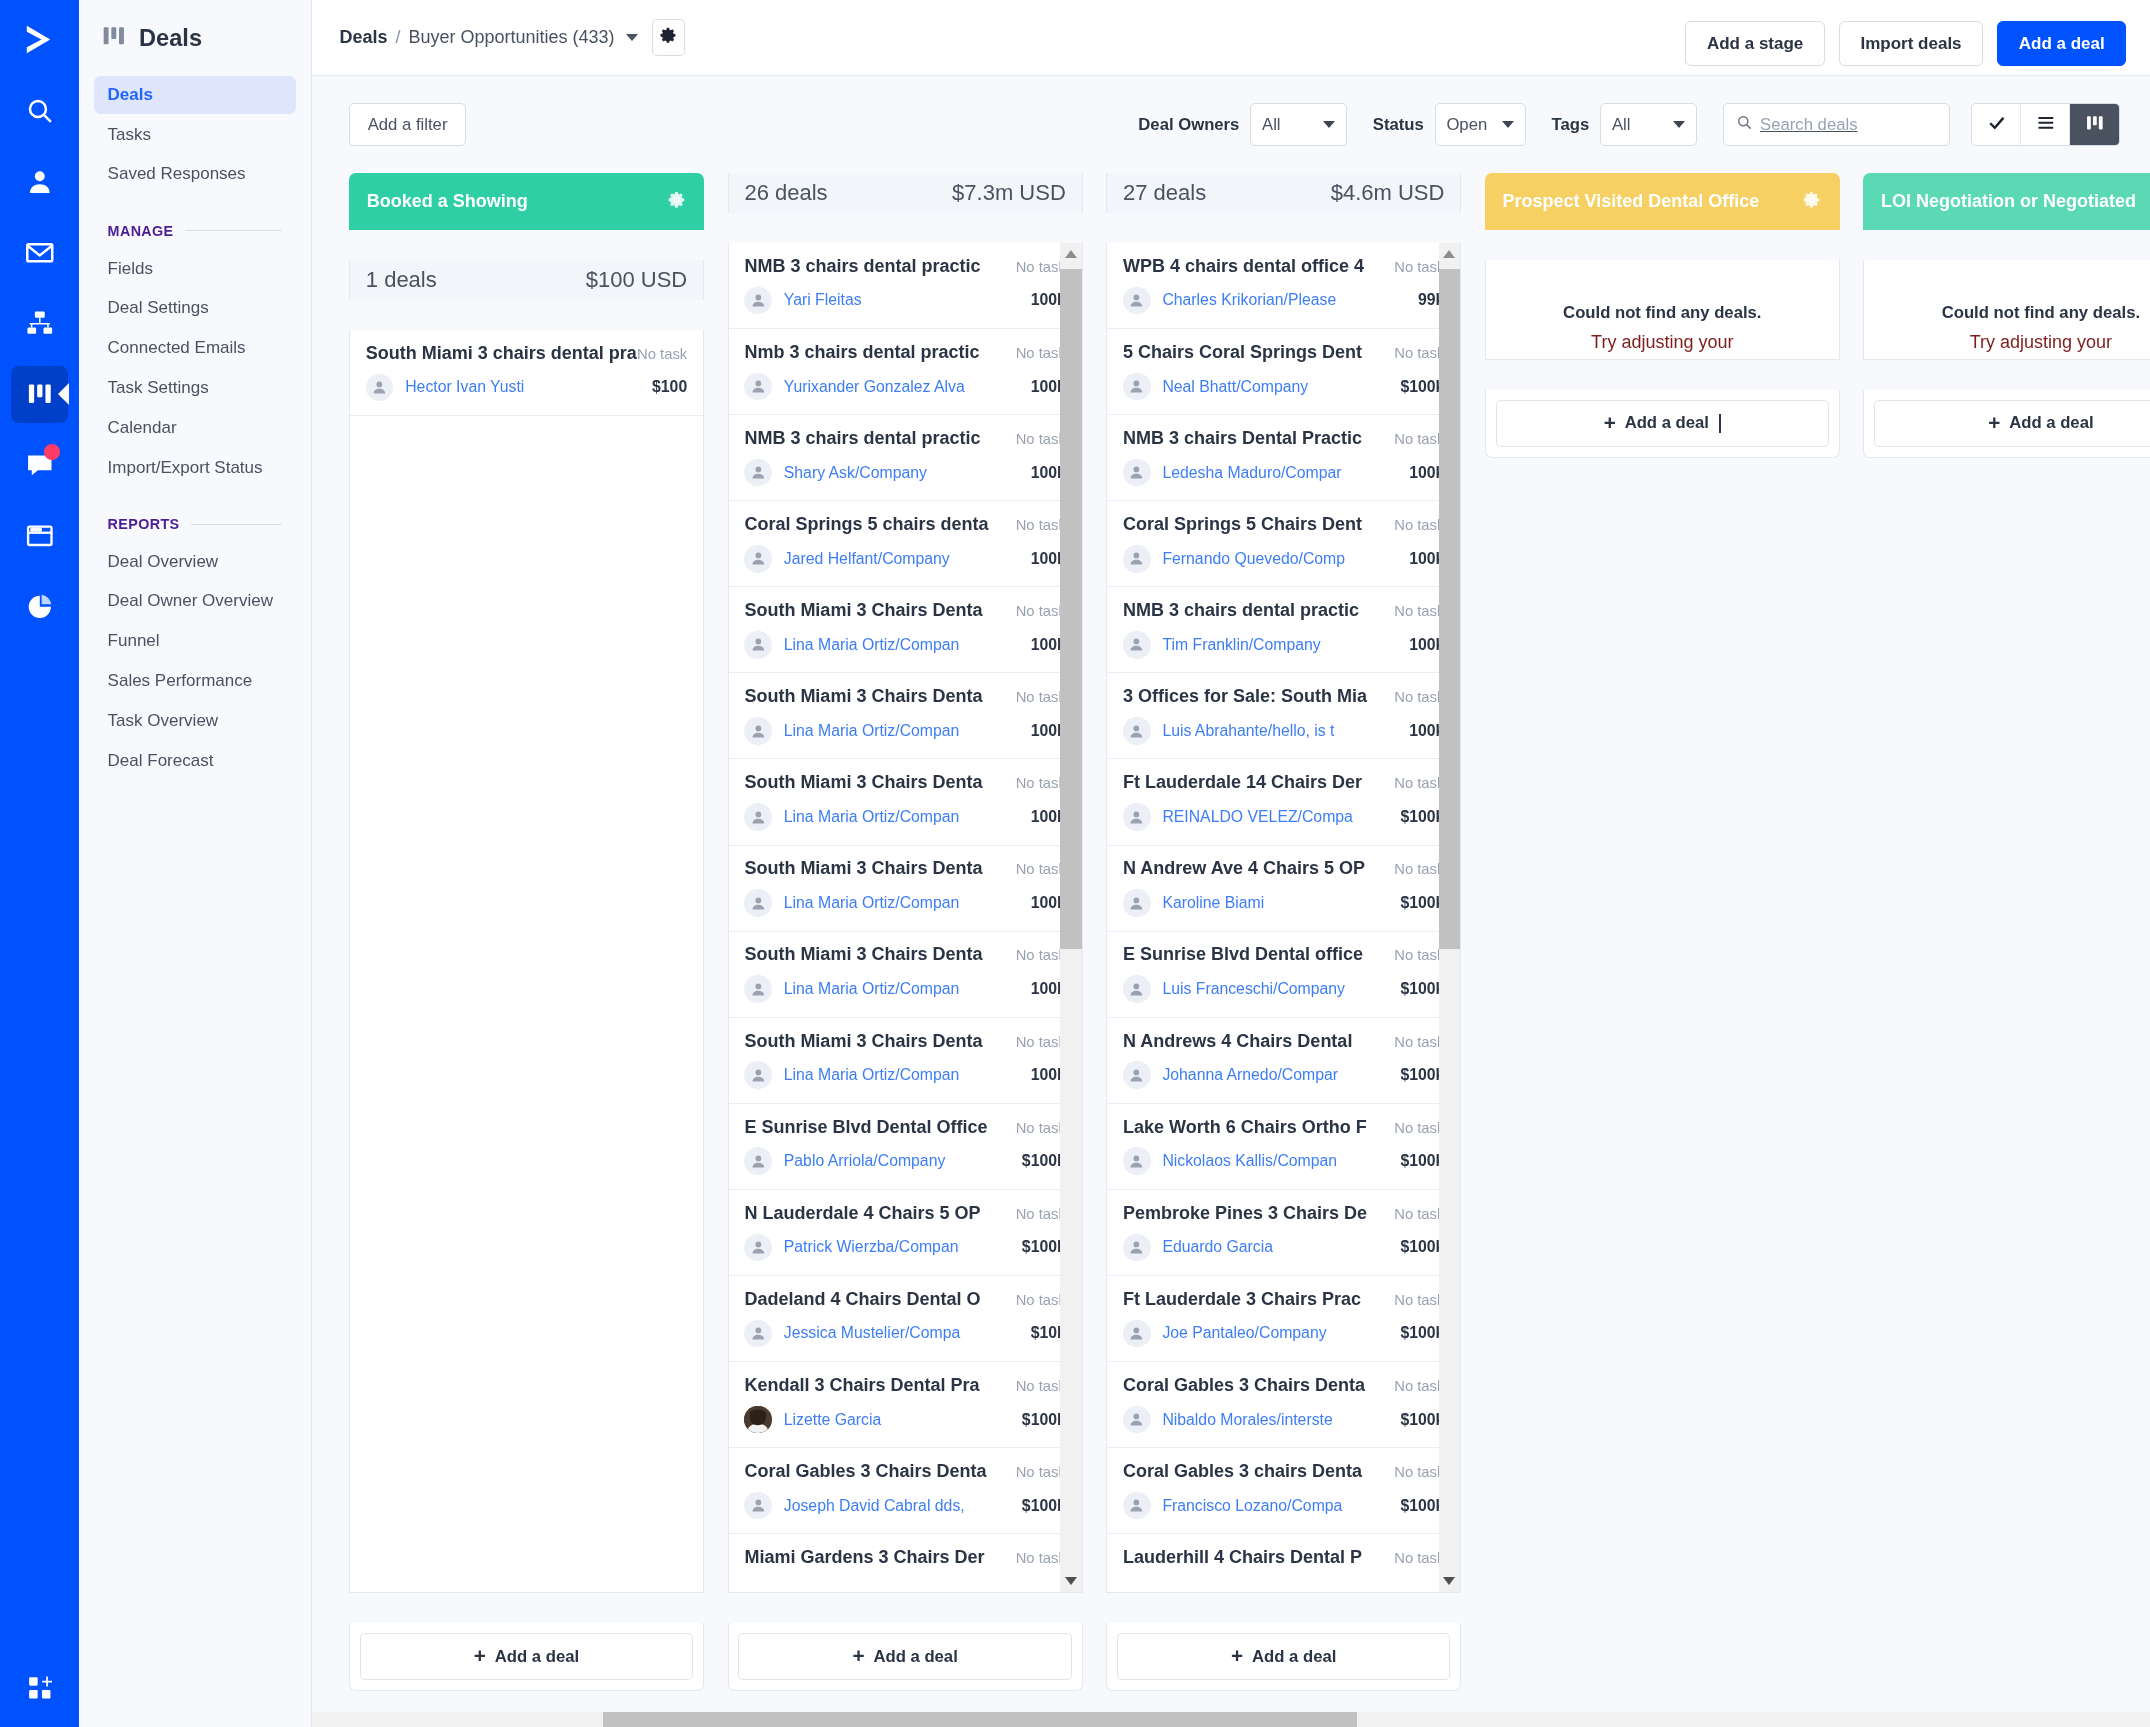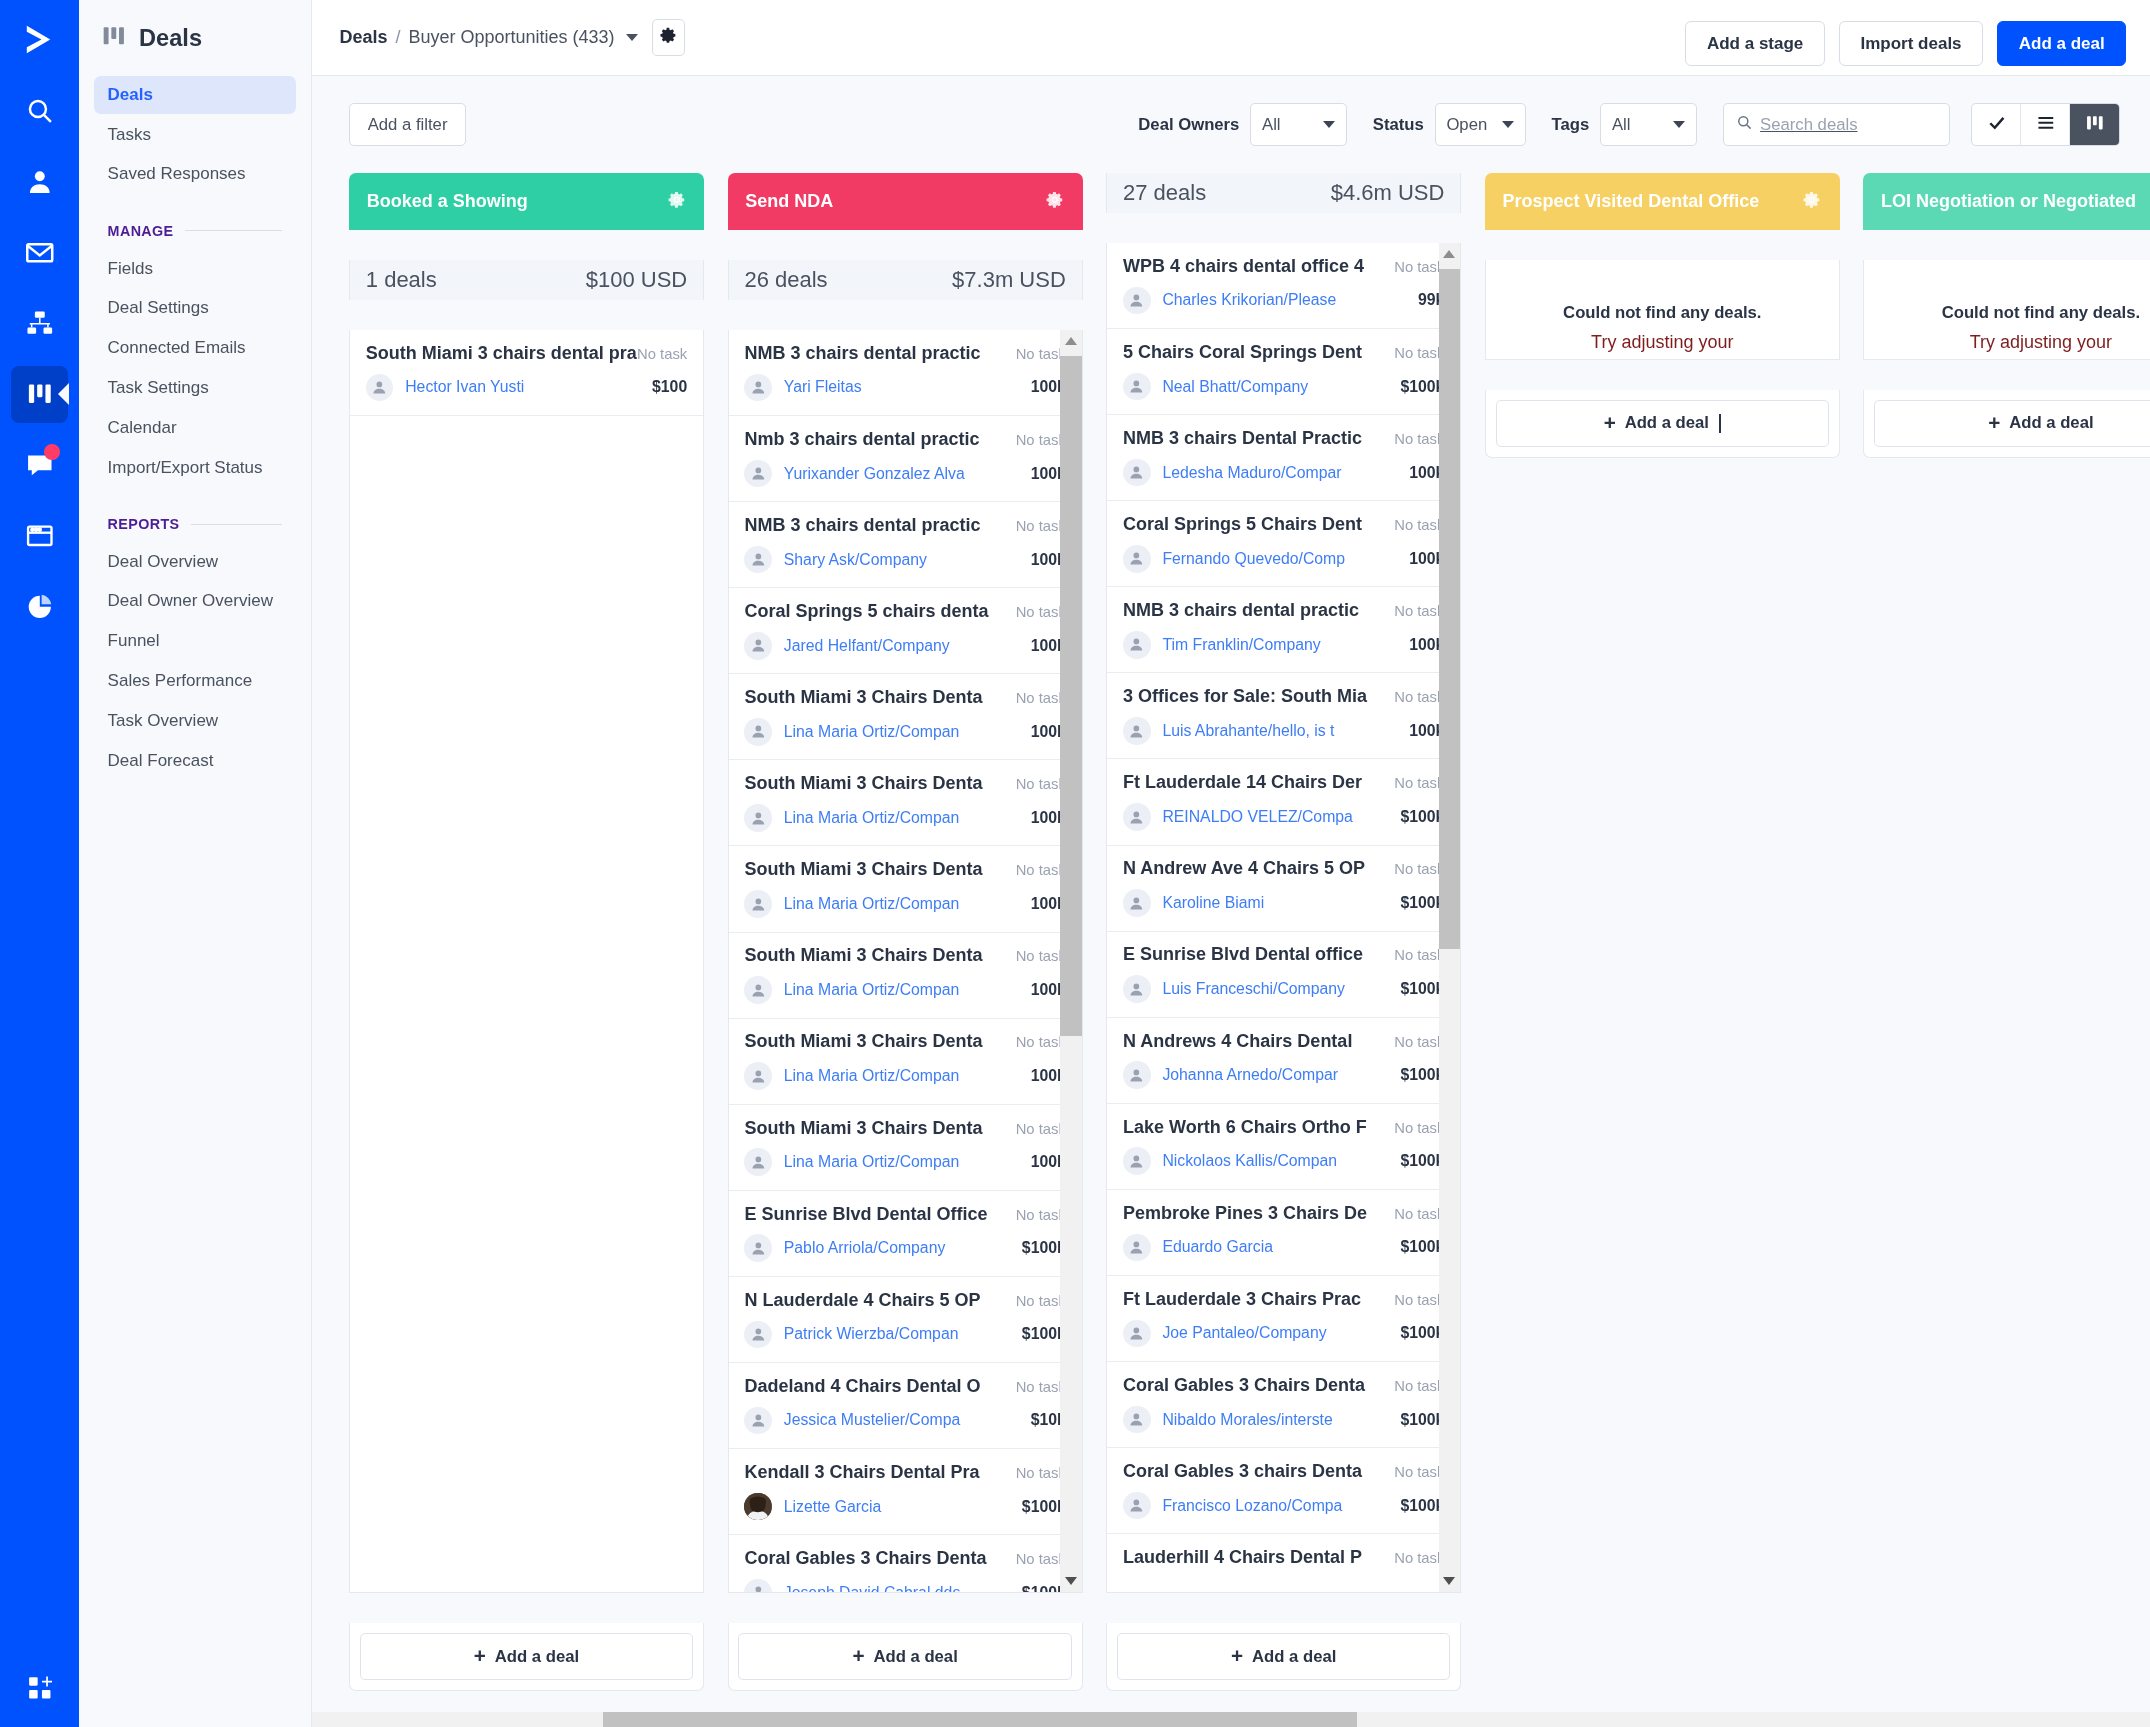--- a/index.html
+++ b/index.html
@@ -447,27 +447,20 @@
               </div>
             </div>
             <div class="add-wrap" style="border-width: 0px 1px 1px; border-top-style: initial; border-right-style: solid; border-bottom-style: solid; border-left-style: solid; border-top-color: initial; border-right-color: rgb(228, 232, 239); border-bottom-color: rgb(228, 232, 239); border-left-color: rgb(228, 232, 239); border-image: initial; border-radius: 0px 0px 6.9px 6.9px; margin-top: 0px;">
               <button class="add-deal">
                 <span class="plus">+</span>
                 <span>Add a deal</span>
               </button>
             </div>
           </div>
           <div class="col" style="padding-bottom: 37px;">
-            <div class="col-head" style="background: rgb(242, 59, 100);">
-              <div class="col-head-title">Send NDA</div>
-              <span><svg width="19.7" height="19.7" viewBox="0 0 24 24" fill="rgba(255,255,255,.85)">
-                  <path d="M12 8.2a3.8 3.8 0 1 0 0 7.6 3.8 3.8 0 0 0 0-7.6zm0 5.9a2.1 2.1 0 1 1 0-4.2 2.1 2.1 0 0 1 0 4.2z"></path>
-                  <path d="M21 13.6v-3.2l-2.3-.4a7 7 0 0 0-.7-1.7l1.3-1.9-2.2-2.3-1.9 1.3a7 7 0 0 0-1.7-.7L13.1 2.4H9.9l-.4 2.3a7 7 0 0 0-1.7.7L5.9 4.1 3.6 6.4l1.3 1.9a7 7 0 0 0-.7 1.7l-2.3.4v3.2l2.3.4c.16.6.4 1.17.7 1.7l-1.3 1.9 2.3 2.3 1.9-1.3c.53.3 1.1.54 1.7.7l.4 2.3h3.2l.4-2.3c.6-.16 1.17-.4 1.7-.7l1.9 1.3 2.3-2.3-1.3-1.9c.3-.53.54-1.1.7-1.7z"></path>
-                </svg></span>
-            </div>
             <div class="col-stats">
               <span>26 deals</span>
               <span>$7.3m USD</span>
             </div>
             <div class="col-body">
               <div class="cards">
                 <div class="card">
                   <div class="card-top">
                     <span class="card-title">NMB 3 chairs dental practic</span>
                     <span class="card-task">No task</span>

